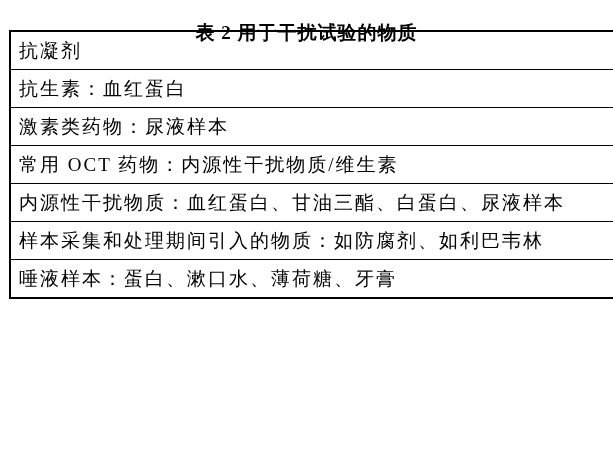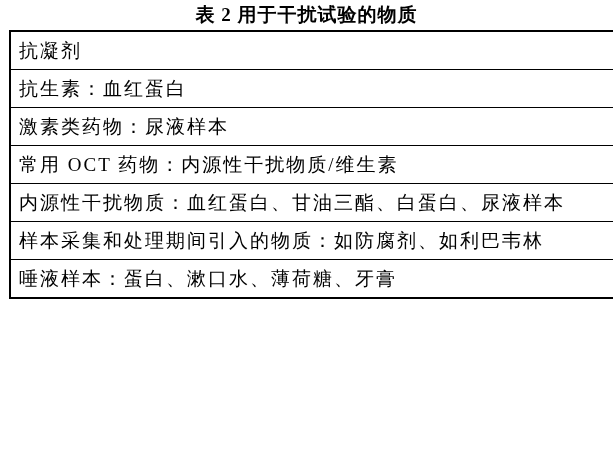--- a/index.html
+++ b/index.html
@@ -14,21 +14,21 @@
     color: #000000;
     font-family: "Liberation Serif", "DejaVu Serif", serif;
     overflow: hidden;
     box-sizing: border-box;
   }
   .doc-title {
     text-align: center;
     font-weight: bold;
     font-size: 19px;
     line-height: 26px;
-    padding-top: 2px;
+    padding-top: 20px;
     letter-spacing: 1px;
     height: 30px;
     box-sizing: border-box;
   }
   table.substances {
     border-collapse: collapse;
     table-layout: fixed;
     width: 607px;
     margin-left: 9px;
     border: 2px solid #000000;

